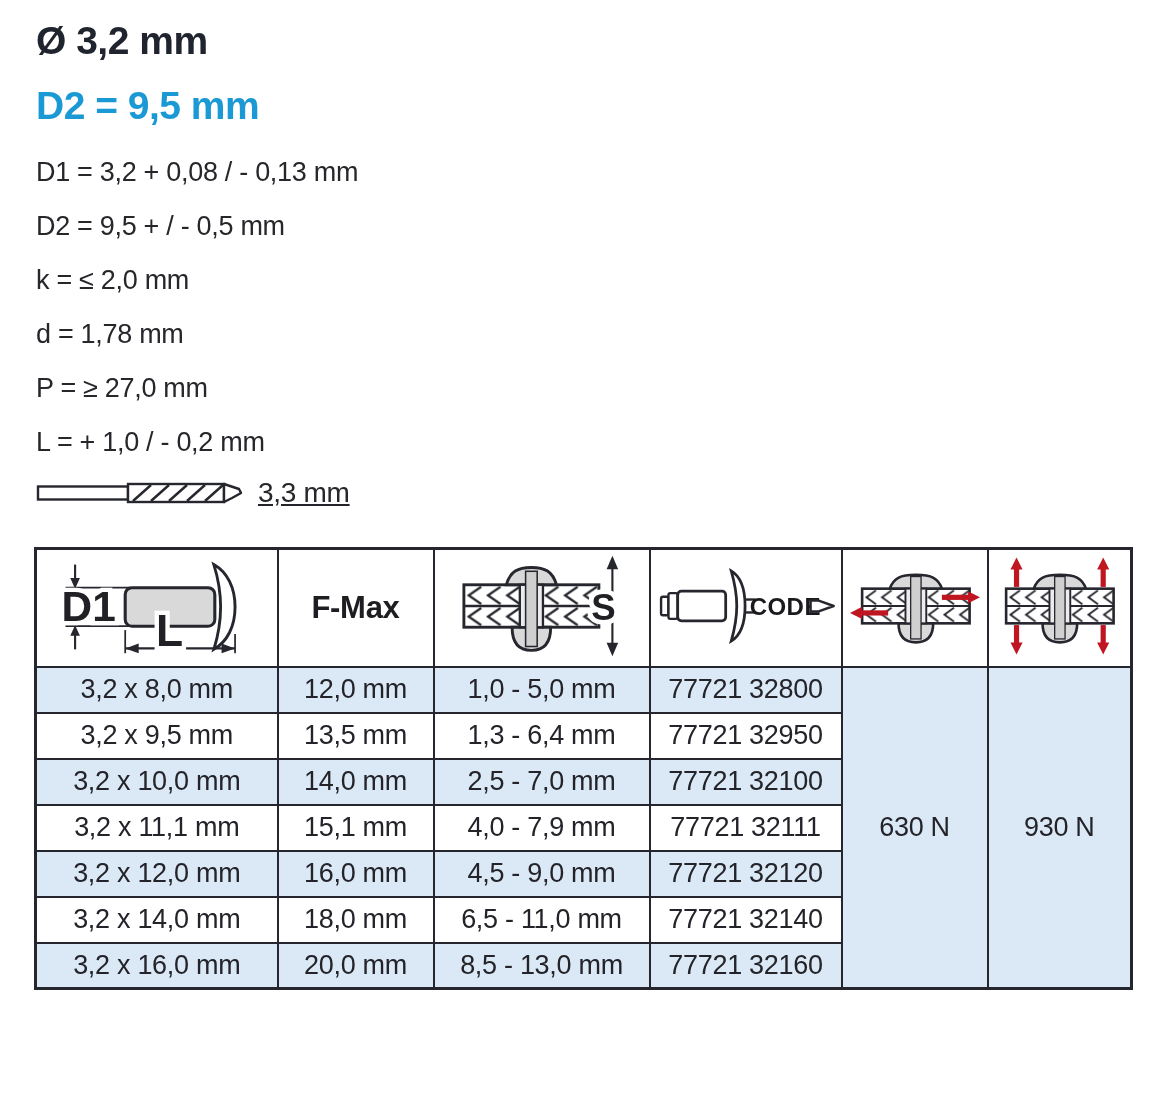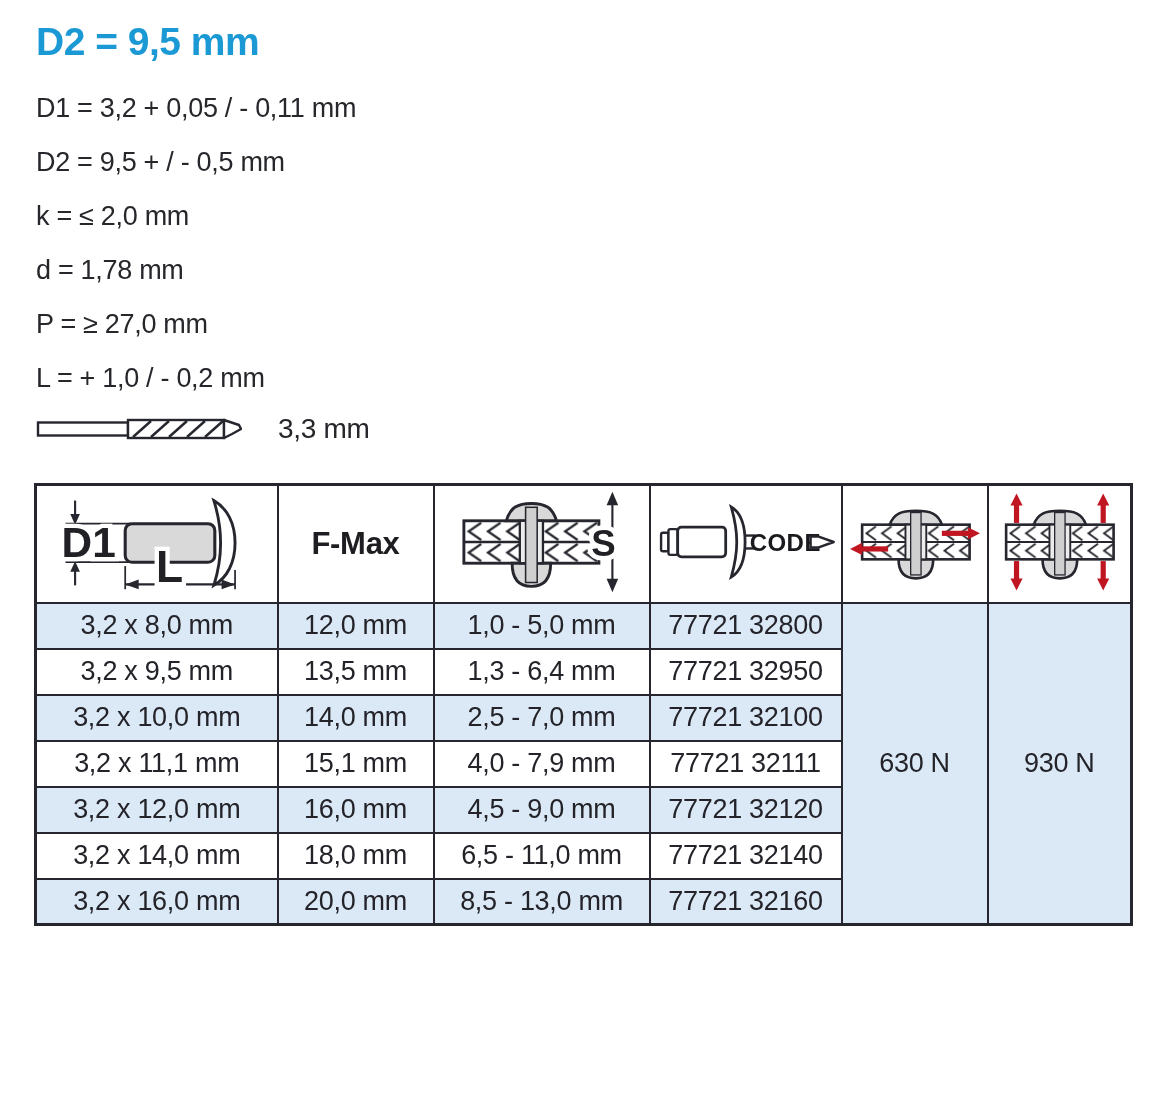--- a/index.html
+++ b/index.html
@@ -22,21 +22,21 @@
     font-size:39px; line-height:46px; font-weight:bold;
     color:#1b99d5; letter-spacing:-0.5px;
   }
   .specs { margin:16px 0 0 36px; }
   .spec-line {
     height:54px; display:flex; align-items:center;
     font-size:27px; color:#26262b; letter-spacing:-0.3px;
   }
   .drill-row {
     margin:4px 0 0 36px; height:40px;
-    display:flex; align-items:center; gap:36px;
+    display:flex; align-items:center; gap:16px;text-decoration:underline;
   }
   .drill-label { font-size:28px; color:#26262b; letter-spacing:-0.3px; }
 
   table.spec-table {
     margin:34px 0 0 34px;
     border-collapse:collapse;
     table-layout:fixed;
     width:1096px;
     border:3px solid #26272e;
   }
@@ -54,24 +54,25 @@
   .spec-table tbody tr.alt td { background:#dbe9f6; }
   .spec-table td.span-cell { background:#dbe9f6 !important; }
   .fmax-label { font-size:31px; color:#1d1d22; letter-spacing:-0.3px; }
   svg text { font-family:"Liberation Sans", sans-serif; }
 </style>
 </head>
 <body>
 
 <div class="page">
 
+  <div class="page-title">Ø 3,2 mm</div>
   <div class="page-subtitle">D2 = 9,5 mm</div>
 
   <div class="specs">
-    <div class="spec-line">D1 = 3,2 + 0,05 / - 0,11 mm</div>
+    <div class="spec-line">D1 = 3,2 + 0,08 / - 0,13 mm</div>
     <div class="spec-line">D2 = 9,5 + / - 0,5 mm</div>
     <div class="spec-line">k = ≤ 2,0 mm</div>
     <div class="spec-line">d = 1,78 mm</div>
     <div class="spec-line">P = ≥ 27,0 mm</div>
     <div class="spec-line">L = + 1,0 / - 0,2 mm</div>
   </div>
 
   <div class="drill-row">
     <svg width="206" height="32" viewBox="0 0 206 32">
       <rect x="2" y="9.5" width="90" height="13" fill="#ffffff" stroke="#26272e" stroke-width="2.4"></rect>

